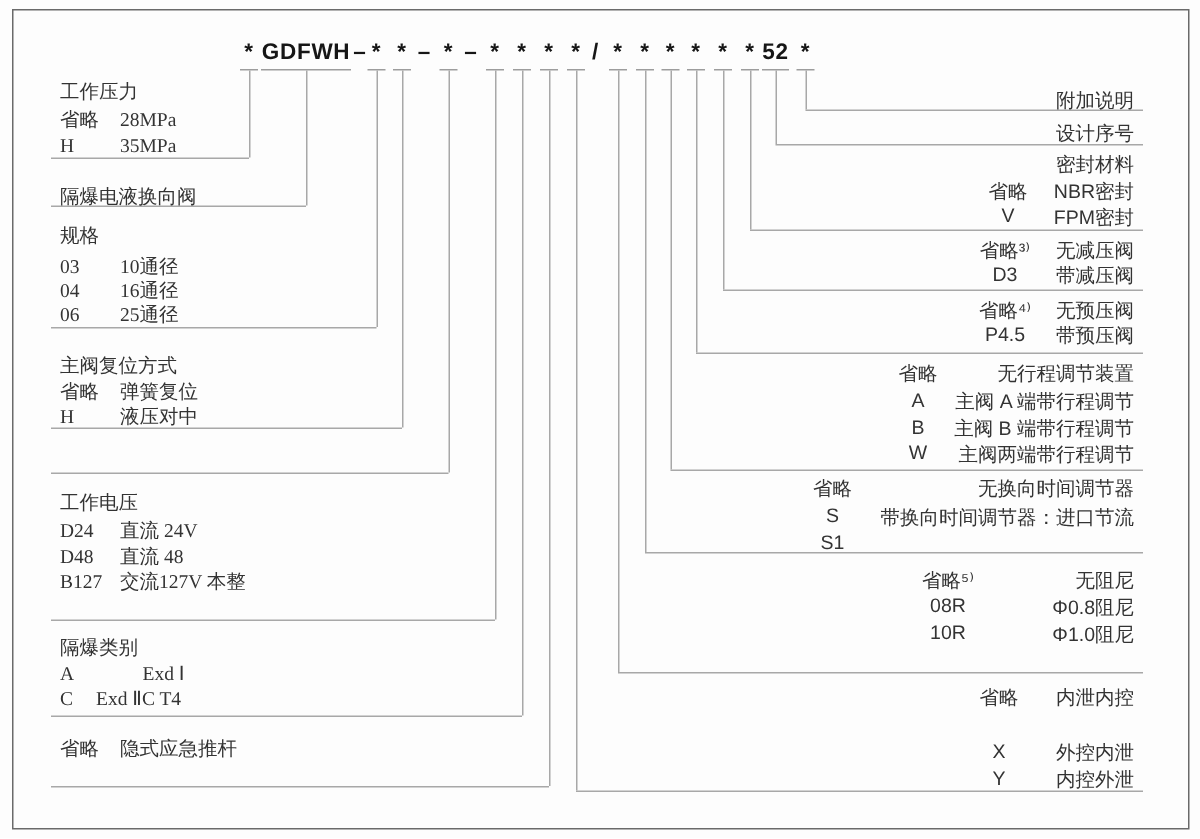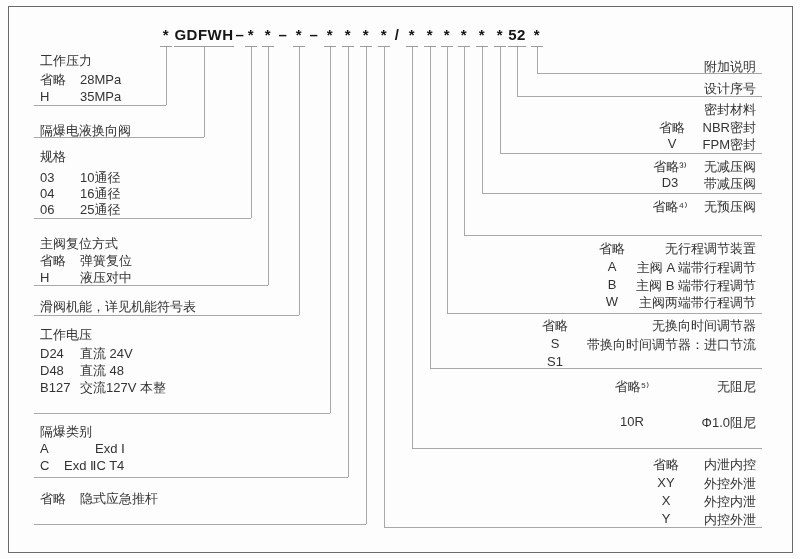--- a/index.html
+++ b/index.html
@@ -8,21 +8,21 @@
   .frame{position:absolute;left:8px;top:6px;width:783px;height:545px;border:1px solid #6a6a6a;}
   
   .cseg{position:absolute;top:26px;transform:translateX(-50%);font-weight:bold;
         font-size:15px;color:#161616;white-space:nowrap;letter-spacing:.5px;}
   .useg{position:absolute;top:46px;height:1px;background:#9d9d9d;}
   
   .vl{position:absolute;width:1px;background:#a8a8a8;}
   .hl{position:absolute;height:1px;background:#a8a8a8;}
   
   .ltitle{position:absolute;left:40px;font-size:13px;white-space:nowrap;color:#333;}
-  .lrow{position:absolute;left:40px;font-size:13px;white-space:nowrap;color:#333;}
+  .lrow{position:absolute;left:40px;font-size:13px;white-space:nowrap;color:#333;font-family:Liberation Serif, serif;}
   .lcode{display:inline-block;min-width:40px;}
   
   .rtitle{position:absolute;right:44px;font-size:13px;white-space:nowrap;color:#333;}
   .rrow{position:absolute;right:44px;font-size:13px;white-space:nowrap;color:#333;text-align:right;}
   .rcode{position:absolute;left:0;width:90px;text-align:center;}
 </style>
 </head>
 <body>
 
 <div class="page">
@@ -113,21 +113,20 @@
 
   <div class="ltitle" style="top:148px">规格</div>
   <div class="lrow" style="top:169px"><span class="lcode">03</span><span>10通径</span></div>
   <div class="lrow" style="top:185px"><span class="lcode">04</span><span>16通径</span></div>
   <div class="lrow" style="top:201px"><span class="lcode">06</span><span>25通径</span></div>
 
   <div class="ltitle" style="top:235px">主阀复位方式</div>
   <div class="lrow" style="top:252px"><span class="lcode">省略</span><span>弹簧复位</span></div>
   <div class="lrow" style="top:269px"><span class="lcode">H</span><span>液压对中</span></div>
 
-  <div class="ltitle" style="top:298px">滑阀机能，详见机能符号表</div>
 
   <div class="ltitle" style="top:326px">工作电压</div>
   <div class="lrow" style="top:345px"><span class="lcode">D24</span><span>直流 24V</span></div>
   <div class="lrow" style="top:362px"><span class="lcode">D48</span><span>直流 48</span></div>
   <div class="lrow" style="top:379px"><span class="lcode">B127</span><span>交流127V 本整</span></div>
 
   <div class="ltitle" style="top:423px">隔爆类别</div>
   <div class="lrow" style="top:441px"><span class="lcode" style="min-width:55px">A</span><span>Exd Ⅰ</span></div>
   <div class="lrow" style="top:458px"><span class="lcode" style="min-width:24px">C</span><span>Exd ⅡC T4</span></div>
 
@@ -137,30 +136,31 @@
   <div class="rtitle" style="top:80px">设计序号</div>
 
   <div class="rtitle" style="top:101px">密封材料</div>
   <div class="rrow" style="top:119px;width:129px"><span class="rcode">省略</span><span>NBR密封</span></div>
   <div class="rrow" style="top:136px;width:129px"><span class="rcode">V</span><span>FPM密封</span></div>
 
   <div class="rrow" style="top:158px;width:131px"><span class="rcode">省略³⁾</span><span>无减压阀</span></div>
   <div class="rrow" style="top:175px;width:131px"><span class="rcode">D3</span><span>带减压阀</span></div>
 
   <div class="rrow" style="top:198px;width:131px"><span class="rcode">省略⁴⁾</span><span>无预压阀</span></div>
+  <div class="rrow" style="top:215px;width:131px"><span class="rcode">P4.5</span><span>带预压阀</span></div>
 
   <div class="rrow" style="top:240px;width:189px"><span class="rcode">省略</span><span>无行程调节装置</span></div>
   <div class="rrow" style="top:259px;width:189px"><span class="rcode">A</span><span>主阀 A 端带行程调节</span></div>
   <div class="rrow" style="top:277px;width:189px"><span class="rcode">B</span><span>主阀 B 端带行程调节</span></div>
   <div class="rrow" style="top:294px;width:189px"><span class="rcode">W</span><span>主阀两端带行程调节</span></div>
 
   <div class="rrow" style="top:317px;width:246px"><span class="rcode">省略</span><span>无换向时间调节器</span></div>
   <div class="rrow" style="top:336px;width:246px"><span class="rcode">S</span><span>带换向时间调节器：进口节流</span></div>
   <div class="rrow" style="top:354px;width:246px"><span class="rcode">S1</span></div>
 
   <div class="rrow" style="top:378px;width:169px"><span class="rcode">省略⁵⁾</span><span>无阻尼</span></div>
+  <div class="rrow" style="top:396px;width:169px"><span class="rcode">08R</span><span>Φ0.8阻尼</span></div>
   <div class="rrow" style="top:414px;width:169px"><span class="rcode">10R</span><span>Φ1.0阻尼</span></div>
 
   <div class="rrow" style="top:456px;width:135px"><span class="rcode">省略</span><span>内泄内控</span></div>
-  <div class="rrow" style="top:475px;width:135px"><span class="rcode">XY</span><span>外控外泄</span></div>
   <div class="rrow" style="top:493px;width:135px"><span class="rcode">X</span><span>外控内泄</span></div>
   <div class="rrow" style="top:511px;width:135px"><span class="rcode">Y</span><span>内控外泄</span></div>
 </div>
 
 </body></html>

